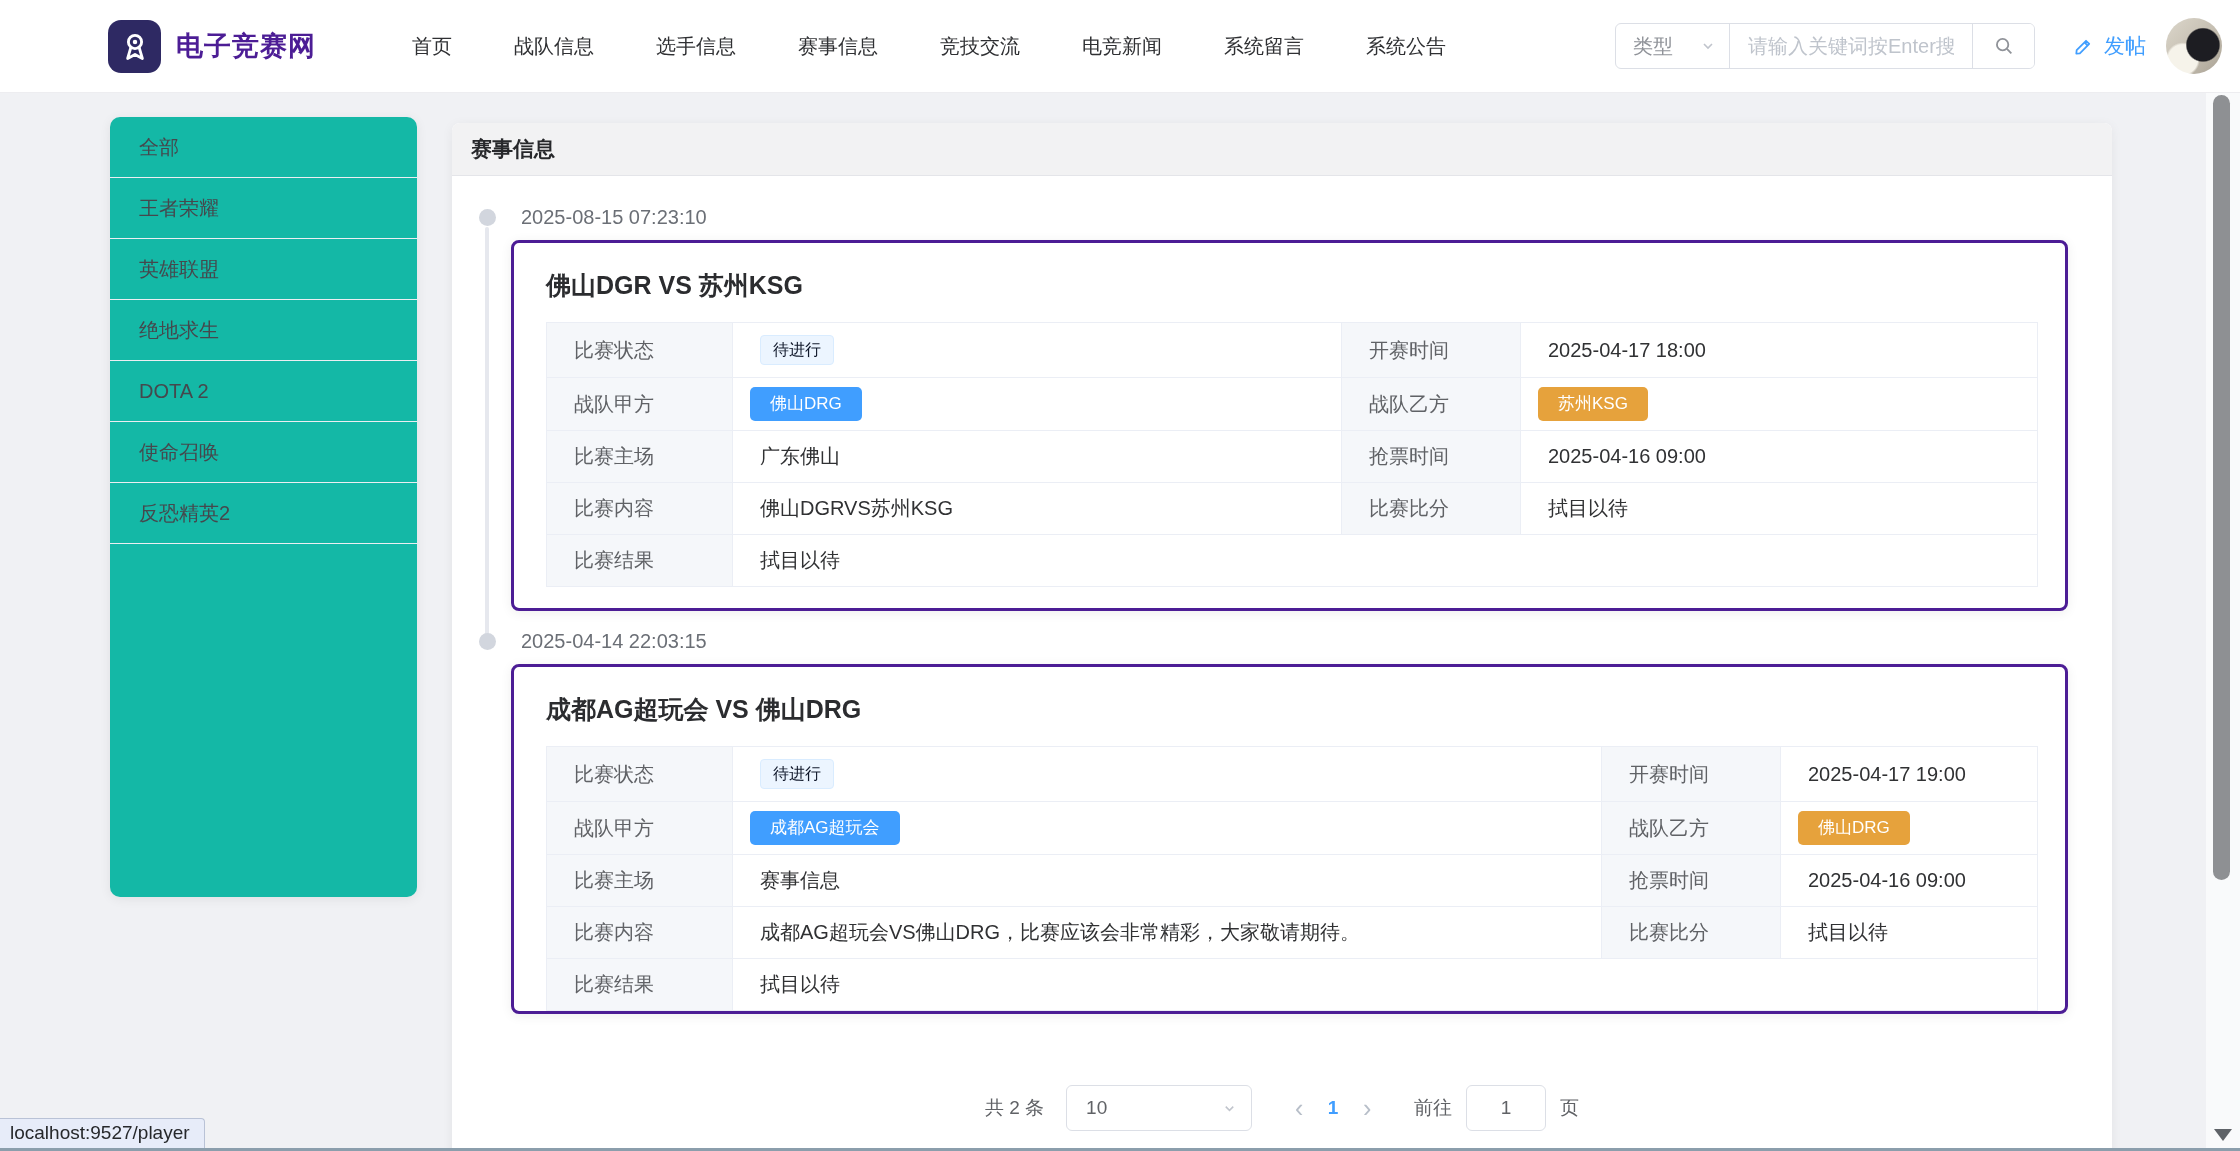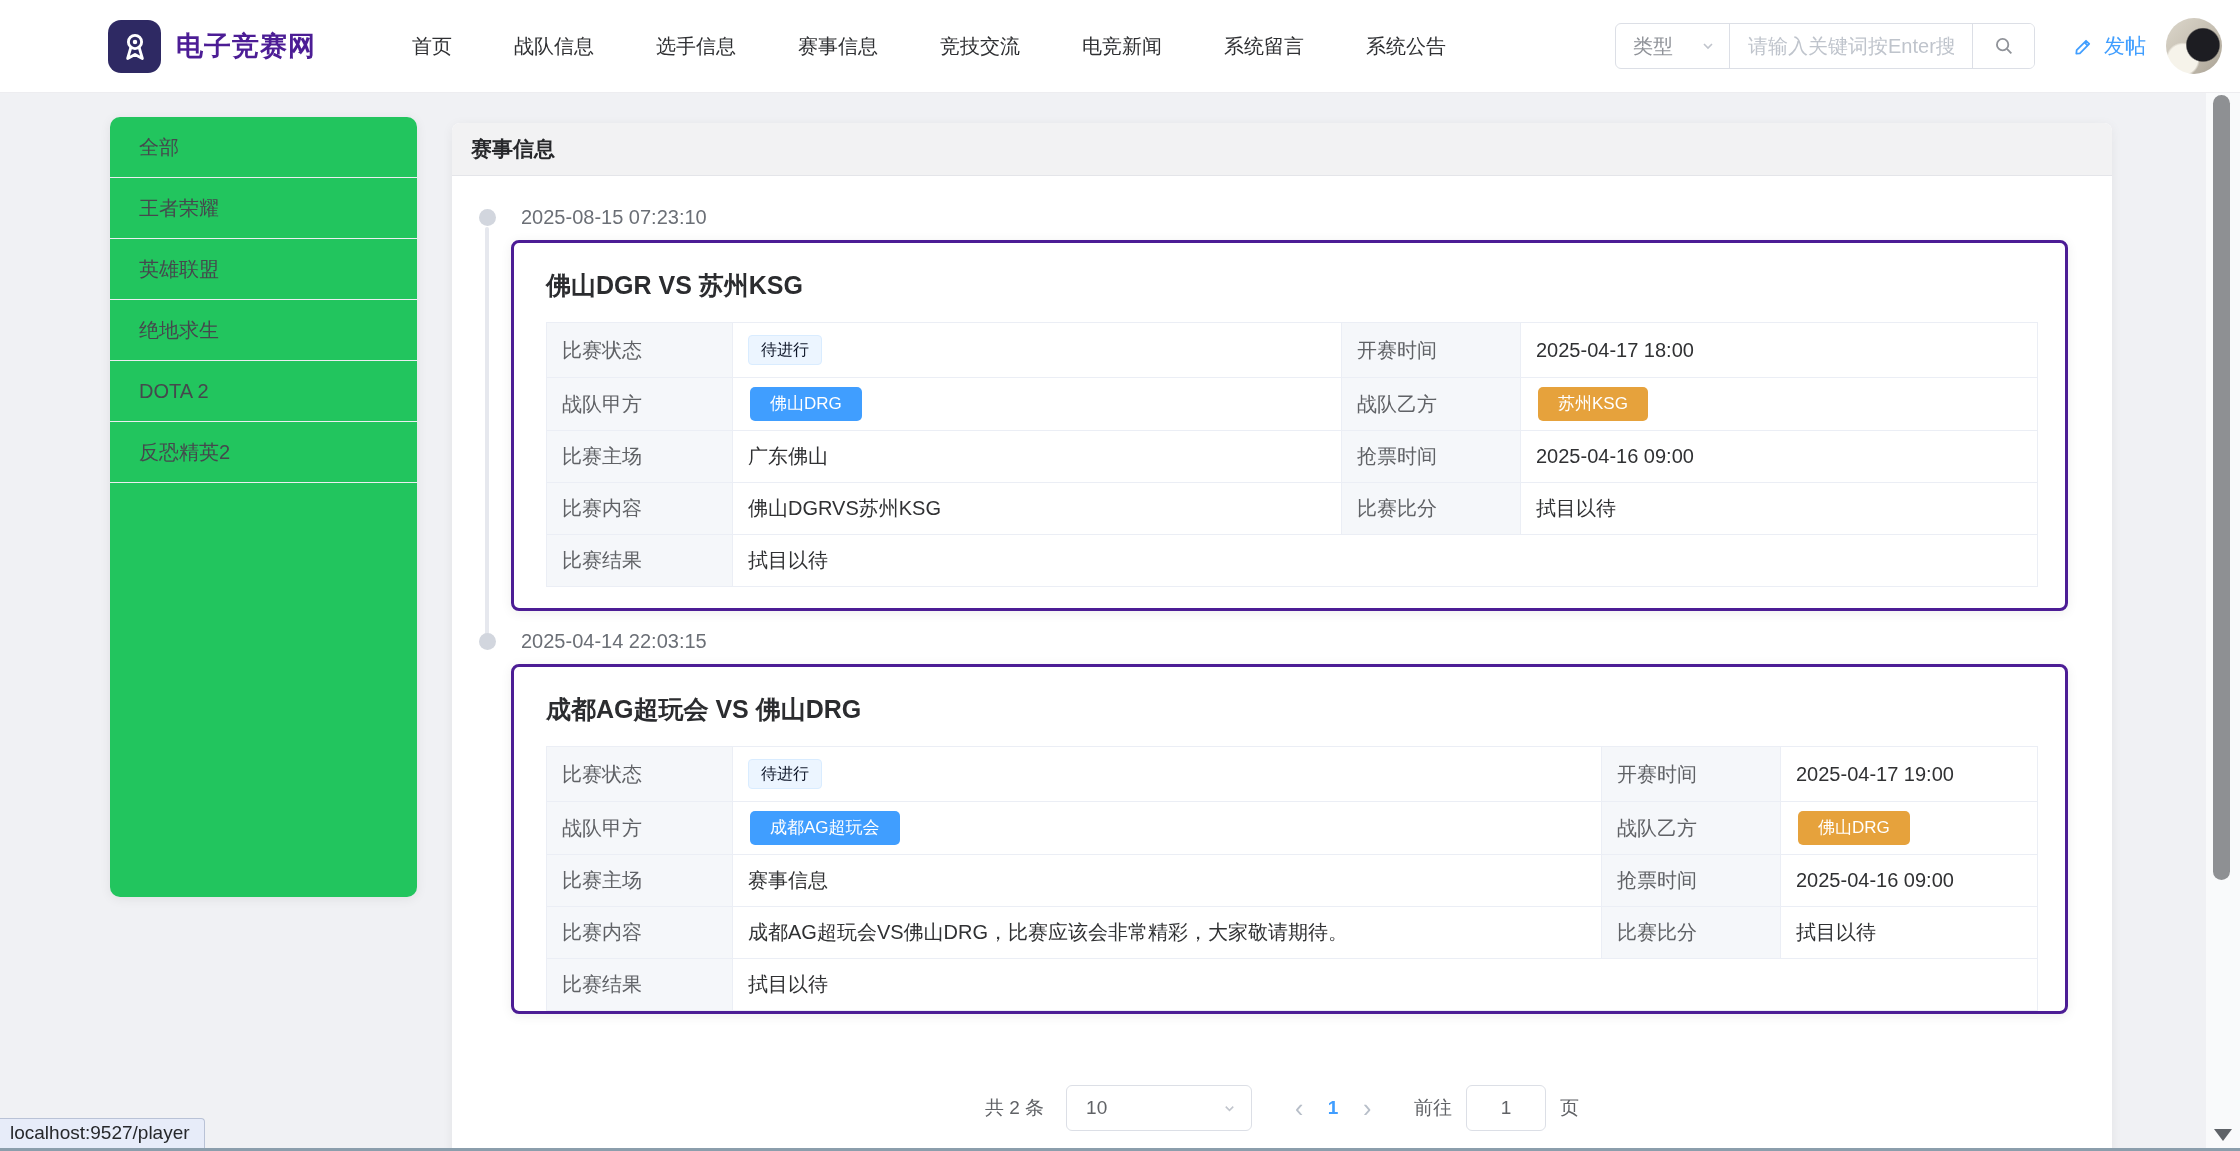--- a/index.html
+++ b/index.html
@@ -53,21 +53,21 @@
     flex:0 0 auto; cursor:pointer;
     background:
       radial-gradient(circle at 66% 48%, #1d1d22 0%, #1d1d22 34%, rgba(29,29,34,0) 37%),
       radial-gradient(circle at 30% 74%, #f6f3ea 0%, #f6f3ea 26%, rgba(246,243,234,0) 30%),
       linear-gradient(135deg,#dcd7cb 0%,#c2bbae 60%,#a9a294 100%);
   }
 
   
   .sidebar {
     position:absolute; left:110px; top:117px; width:307px; height:780px;
-    background:#22c55e; border-radius:10px; box-shadow:0 2px 12px rgba(0,0,0,.07);
+    background:#14b8a6; border-radius:10px; box-shadow:0 2px 12px rgba(0,0,0,.07);
     overflow:hidden;
   }
   .sidebar ul { list-style:none; }
   .sidebar li {
     height:61px; line-height:61px; padding-left:29px; font-size:20px;
     color:#45484d; border-bottom:1px solid #eceef2; cursor:pointer; white-space:nowrap;
   }
 
   
   .panel {
@@ -84,21 +84,21 @@
 
   .match-card {
     position:absolute; left:59px; width:1557px; background:#fff;
     border:3px solid #4c1d95; border-radius:8px; box-shadow:0 2px 12px rgba(0,0,0,.07);
     overflow:hidden;
   }
   .match-title { margin:26px 32px 0; font-size:25px; font-weight:bold; color:#2b2c2f; }
 
   table.desc { width:1492px; margin:20px 32px 0; border-collapse:collapse; table-layout:fixed; }
   table.desc td {
-    border:1px solid #ebeef5; padding:12px 15px; font-size:20px; color:#303133;
+    border:1px solid #ebeef5; padding:12px 27px; font-size:20px; color:#303133;
     vertical-align:middle; overflow:hidden; white-space:nowrap;
   }
   table.desc td.lbl { background:#f5f7fa; color:#606266; }
   table.desc td.cell-btn { padding:9px 17px; }
 
   .tag {
     display:inline-block; height:30px; line-height:28px; padding:0 12px;
     font-size:16px; color:#0f172a; background:#ecf5ff; border:1px solid #d9ecff; border-radius:4px;
   }
   .team-btn {
@@ -201,20 +201,21 @@
   </div>
 </header>
 
 <aside class="sidebar">
   <ul>
     <li>全部</li>
     <li>王者荣耀</li>
     <li>英雄联盟</li>
     <li>绝地求生</li>
     <li>DOTA 2</li>
+    <li>使命召唤</li>
     <li>反恐精英2</li>
   </ul>
 </aside>
 
 <main class="panel">
   <div class="panel-header">赛事信息</div>
 
   <div class="tl-line"></div>
 
   <span class="tl-dot" style="top:86px;"></span>

